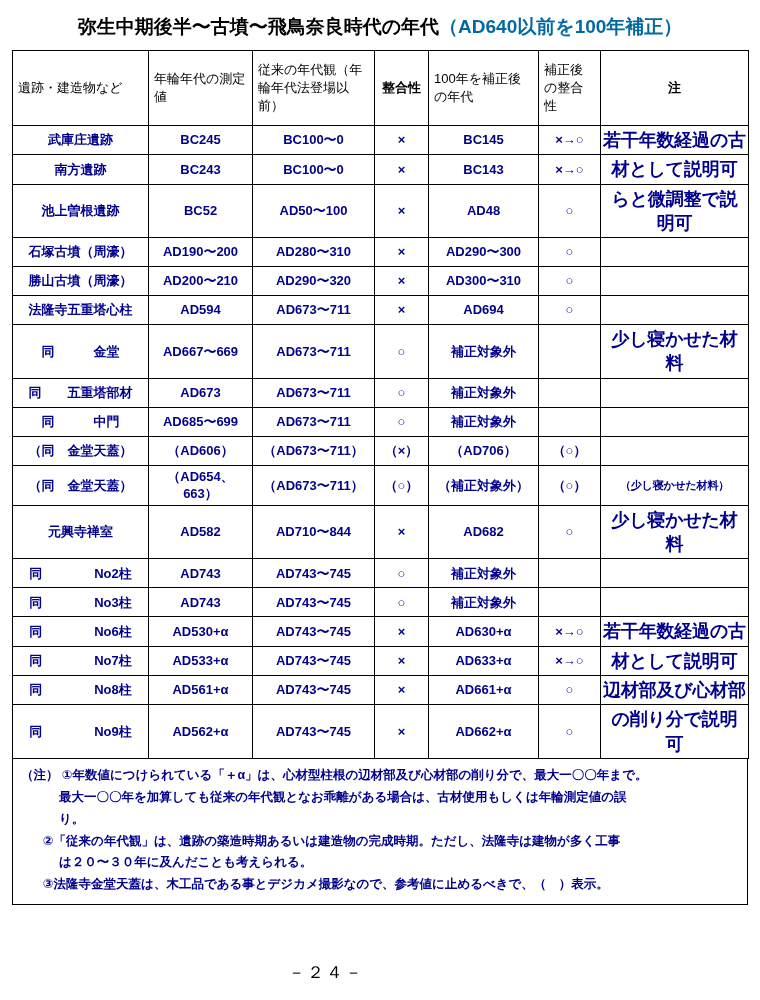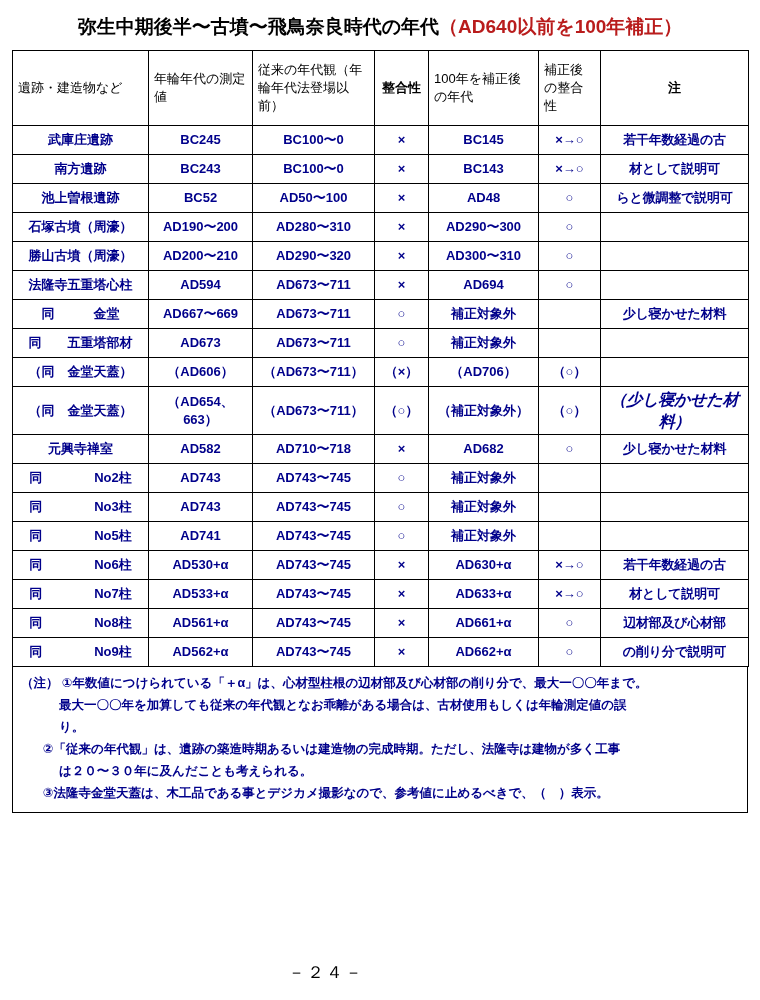--- a/index.html
+++ b/index.html
@@ -24,21 +24,21 @@
   }
   .title {
     text-align: center;
     font-size: 19px;
     font-weight: bold;
     letter-spacing: 0px;
     margin: 4px 0 10px 0;
     white-space: nowrap;
   }
   .title .red {
-    color: #b91c1c;
+    color: #0369a1;
   }
   table.main {
     border-collapse: collapse;
     width: 736px;
     table-layout: fixed;
     font-size: 13px;
   }
   table.main th, table.main td {
     border: 1px solid #000000;
     padding: 2px 2px;
@@ -63,26 +63,25 @@
   table.main thead th.ctr {
     text-align: center;
     font-weight: bold;
   }
   td.name {
     text-align: center;
   }
   td.note {
     color: #00008b;
     font-weight: bold;
-    font-size: 13px;
+    font-size: 18px;
     letter-spacing: -0.2px;
   }
   td.note2 {
-    font-size: 16px;
-    font-style: italic;
+    font-size: 11px;
   }
   .sym {
     font-weight: bold;
   }
   .notes {
     margin-top: 0px;
     border: 1px solid #000000;
     border-top: none;
     width: 736px;
     box-sizing: border-box;
@@ -213,67 +212,67 @@
       <tr>
         <td class="name">同　　五重塔部材</td>
         <td>AD673</td>
         <td>AD673〜711</td>
         <td class="sym">○</td>
         <td>補正対象外</td>
         <td class="sym"></td>
         <td class="note"></td>
       </tr>
       <tr>
+        <td class="name">同　　　中門</td>
+        <td>AD685〜699</td>
+        <td>AD673〜711</td>
+        <td class="sym">○</td>
+        <td>補正対象外</td>
+        <td class="sym"></td>
+        <td class="note"></td>
+      </tr>
+      <tr>
         <td class="name">（同　金堂天蓋）</td>
         <td>（AD606）</td>
         <td>（AD673〜711）</td>
         <td class="sym">（×）</td>
         <td>（AD706）</td>
         <td class="sym">（○）</td>
         <td class="note"></td>
       </tr>
       <tr>
         <td class="name">（同　金堂天蓋）</td>
         <td>（AD654、663）</td>
         <td>（AD673〜711）</td>
         <td class="sym">（○）</td>
         <td>（補正対象外）</td>
         <td class="sym">（○）</td>
         <td class="note note2">（少し寝かせた材料）</td>
       </tr>
       <tr>
         <td class="name">元興寺禅室</td>
         <td>AD582</td>
-        <td>AD710〜718</td>
+        <td>AD710〜844</td>
         <td class="sym">×</td>
         <td>AD682</td>
         <td class="sym">○</td>
         <td class="note">少し寝かせた材料</td>
       </tr>
       <tr>
         <td class="name">同　　　　No2柱</td>
         <td>AD743</td>
         <td>AD743〜745</td>
         <td class="sym">○</td>
         <td>補正対象外</td>
         <td class="sym"></td>
         <td class="note"></td>
       </tr>
       <tr>
         <td class="name">同　　　　No3柱</td>
         <td>AD743</td>
-        <td>AD743〜745</td>
-        <td class="sym">○</td>
-        <td>補正対象外</td>
-        <td class="sym"></td>
-        <td class="note"></td>
-      </tr>
-      <tr>
-        <td class="name">同　　　　No5柱</td>
-        <td>AD741</td>
         <td>AD743〜745</td>
         <td class="sym">○</td>
         <td>補正対象外</td>
         <td class="sym"></td>
         <td class="note"></td>
       </tr>
       <tr>
         <td class="name">同　　　　No6柱</td>
         <td>AD530+α</td>
         <td>AD743〜745</td>

